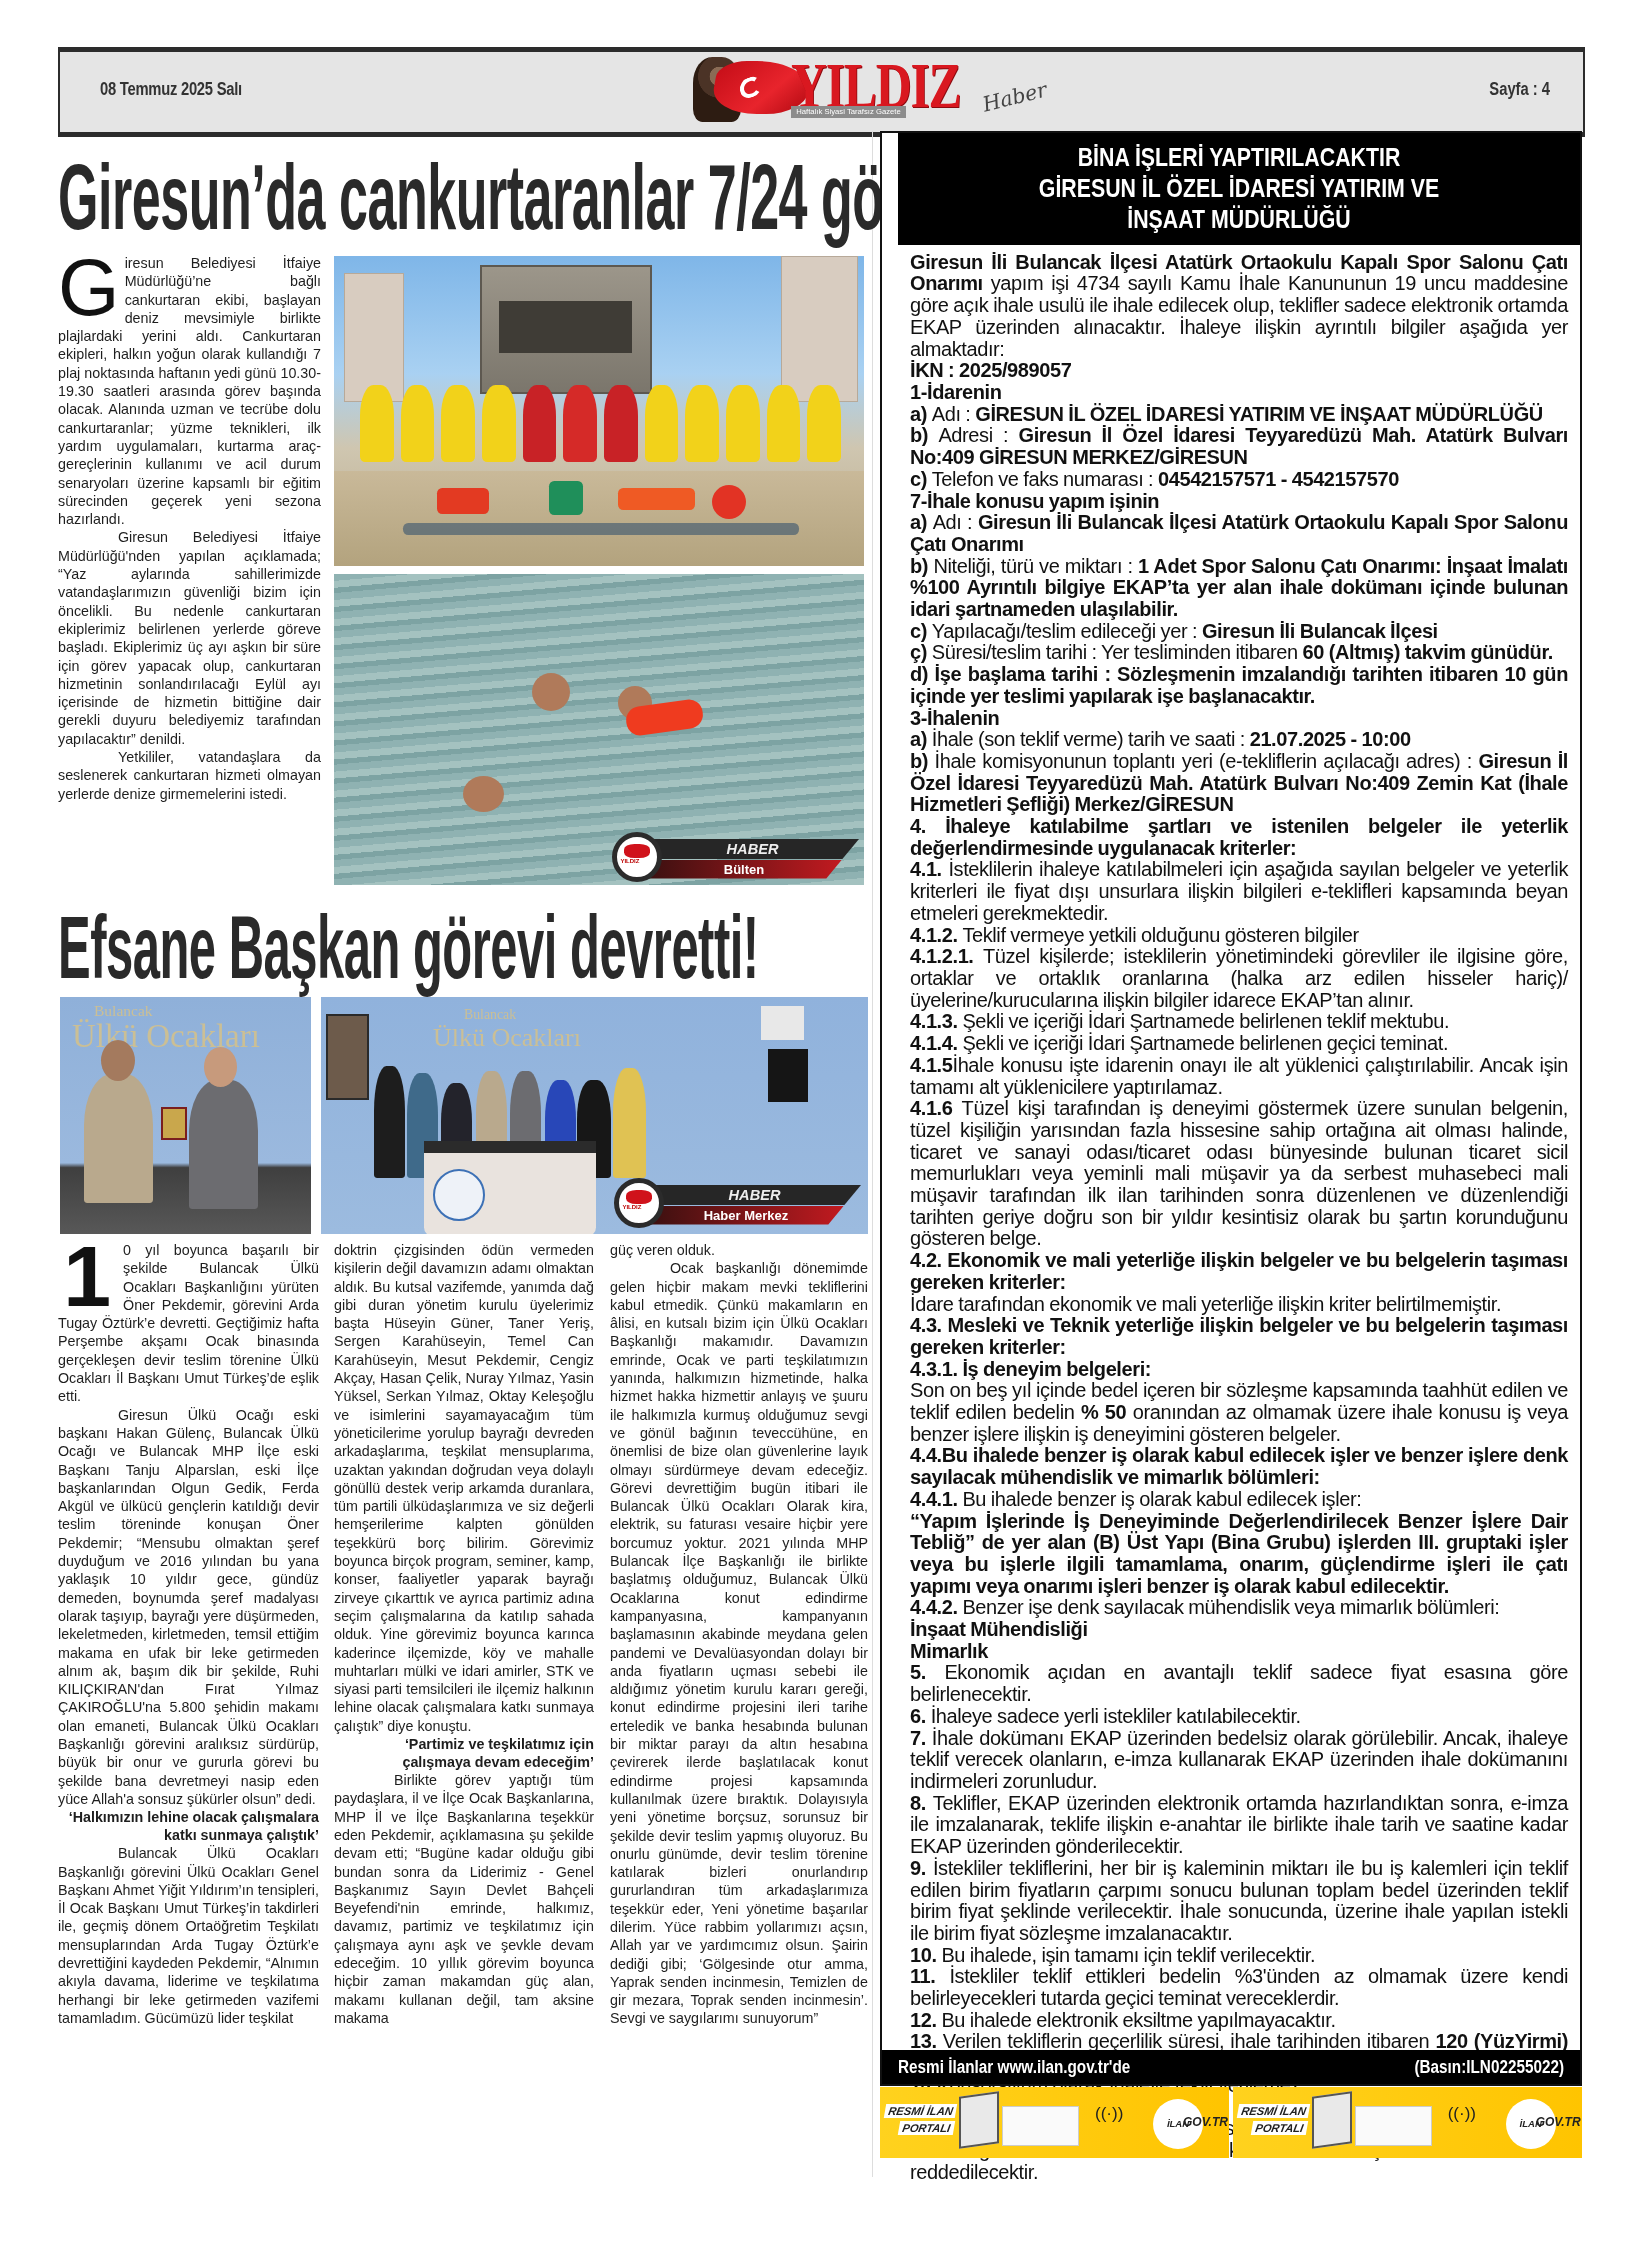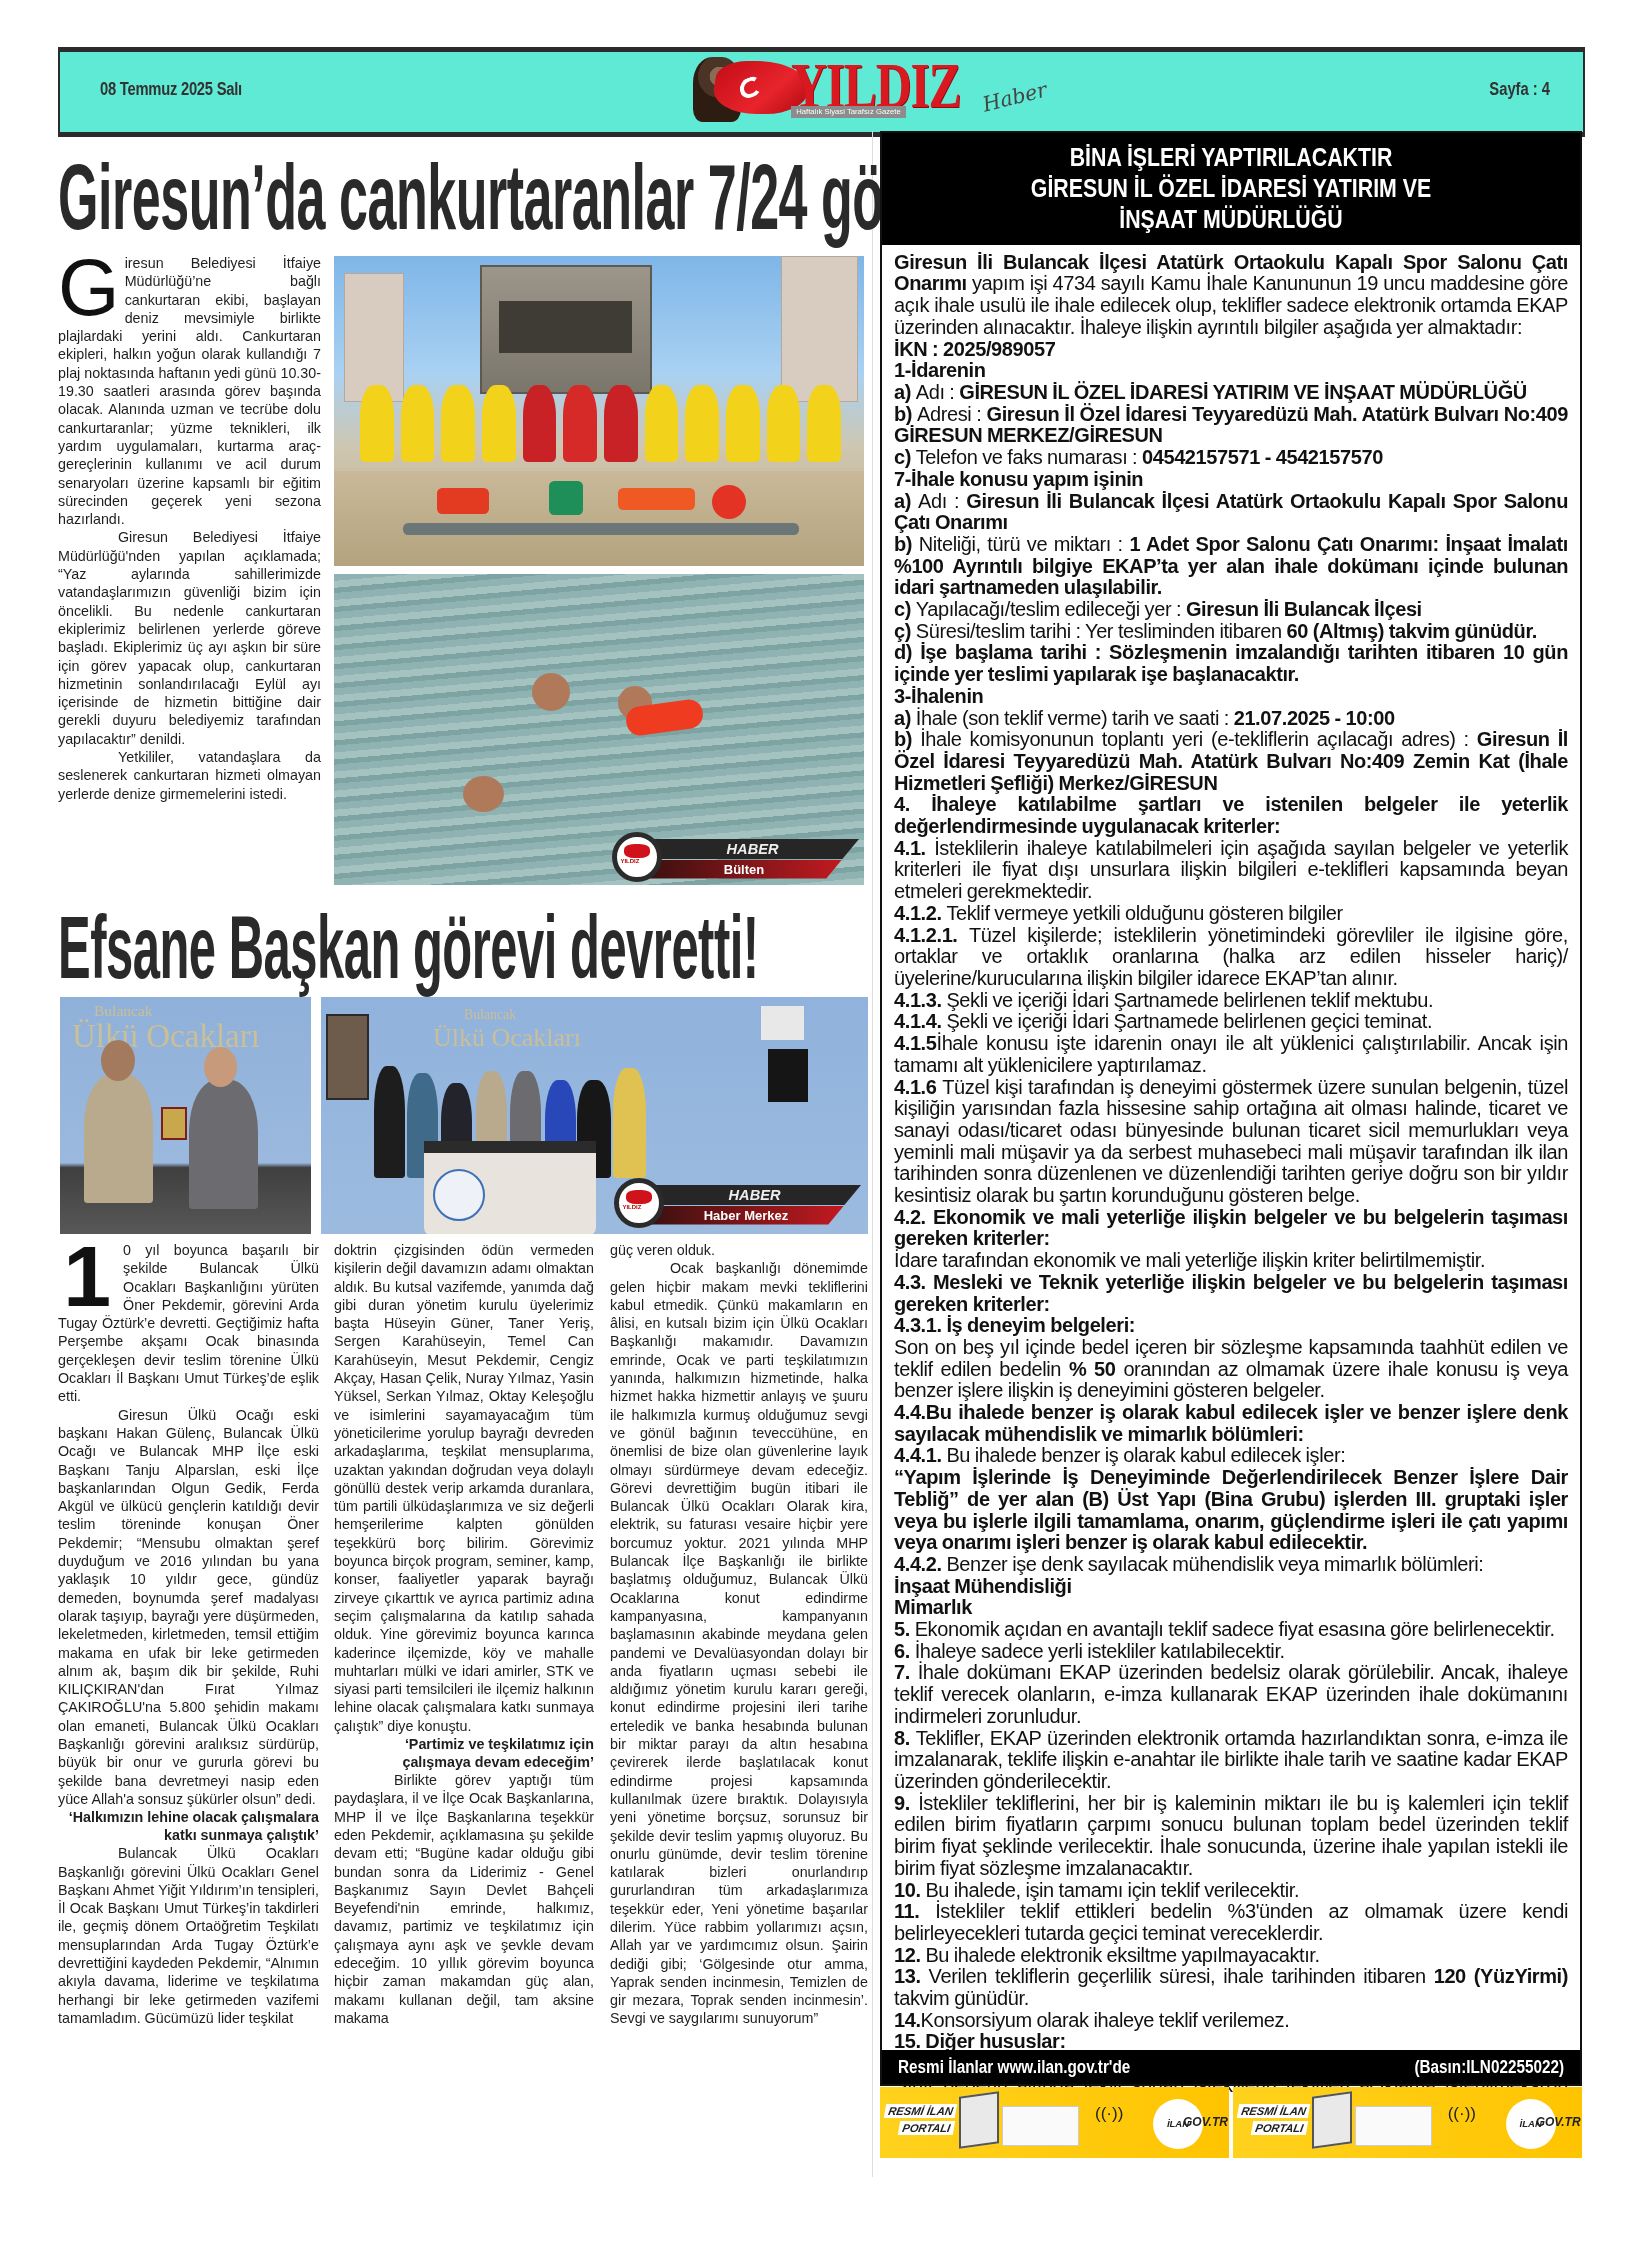--- a/index.html
+++ b/index.html
@@ -2,21 +2,21 @@
 <html style="font-size:13.8px"><head>
 <meta charset="utf-8">
 <style>
   * { box-sizing: border-box; margin: 0; padding: 0; }
   html, body { width: 1634px; height: 2261px; background: #ffffff; overflow: hidden; }
   body { position: relative; font-family: "Liberation Sans", sans-serif; color: #1a1a1a; }
 
   
   .masthead { position: absolute; left: 58px; top: 47px; width: 1527px; height: 90px;
     border-top: 5.2px solid #2c2c2c; border-bottom: 5.2px solid #2c2c2c;
-    border-left: 2.6px solid #2c2c2c; border-right: 2.6px solid #2c2c2c; background: #5eead4; text-align: right; }
+    border-left: 2.6px solid #2c2c2c; border-right: 2.6px solid #2c2c2c; background: #e5e5e5; text-align: right; }
   .masthead .date { position: absolute; left: 40px; top: 27px; font-size: 18px; font-weight: bold;
     color: #333; transform: scaleX(0.82); transform-origin: left center; letter-spacing: -0.3px; }
   .masthead .page { position: absolute; right: 33px; top: 27px; font-size: 18px; font-weight: bold;
     color: #333; transform: scaleX(0.82); transform-origin: right center; }
   .logo { position: absolute; left: 602px; top: 1.7px; width: 378px; height: 71px; }
   .logo .flag { position: absolute; left: 52px; top: 6.9px; width: 95px; height: 53px;
     background: linear-gradient(135deg, #c40d17, #e8242c 60%, #b30a12); border-radius: 30% 60% 40% 50%;
     transform: skewX(-10deg); }
   .logo .flag .moon { position: absolute; left: 26px; top: 15.5px; width: 20.6px; height: 20.6px; border-radius: 50%;
     border: 4.3px solid #fff; border-right-color: transparent; transform: rotate(-20deg); }
@@ -86,21 +86,21 @@
     background: linear-gradient(#8fb0d9 0%, #9bb9de 70%, #3f3f3f 72%, #585858 100%); }
   #ph-group { left: 321px; top: 997px; width: 547px; height: 237px;
     background: linear-gradient(#90b2dc 0%, #9cbbdf 100%); }
   .wall-text { position: absolute; font-family: "Liberation Serif", serif; color: #cbbf95; white-space: nowrap; }
   .suit { position: absolute; border-radius: 40% 40% 3.4px 3.4px; }
   .head { position: absolute; border-radius: 50%; background: #c79a7c; }
   .desk { position: absolute; background: #e9e3de; border-top: 12px solid #2b2b2b; border-radius: 0 0 8.6px 8.6px; }
   .emblem { position: absolute; border-radius: 50%; border: 2.6px solid #3d71b6; background: #eef2f8; }
 
   
-  .ad { position: absolute; left: 880px; top: 131px; width: 702px; height: 1955px; border: 2.6px solid #111; background: #fff; }
+  .ad { position: absolute; left: 880px; top: 131px; width: 702px; height: 1955px; border: 2.6px solid #111; background: #fff; padding-left: 16px; }
   .ad-head { background: #000; color: #fff; text-align: center; padding: 8.6px 0 10.3px; }
   .ad-head div { font-size: 26px; font-weight: bold; line-height: 31px; transform: scaleX(0.82); }
   .ad-body { padding: 6.9px 12px 0 12px; font-size: 20px; line-height: 21.7px; color: #111; text-align: justify;
     font-family: "Liberation Sans", sans-serif; letter-spacing: -0.4px; word-spacing: -0.4px; }
   .ad-body p { margin: 0; }
   .ad-body b { font-weight: bold; }
   .ad-foot { position: absolute; left: 0; bottom: 0; width: 100%; height: 34px; background: #000; color: #fff;
     font-size: 18px; font-weight: bold; line-height: 34px; padding: 0 15.5px; display: flex; justify-content: space-between; }
   .ad-foot span { transform: scaleX(0.85); display: inline-block; }
   .ad-foot .l { transform-origin: left center; }

